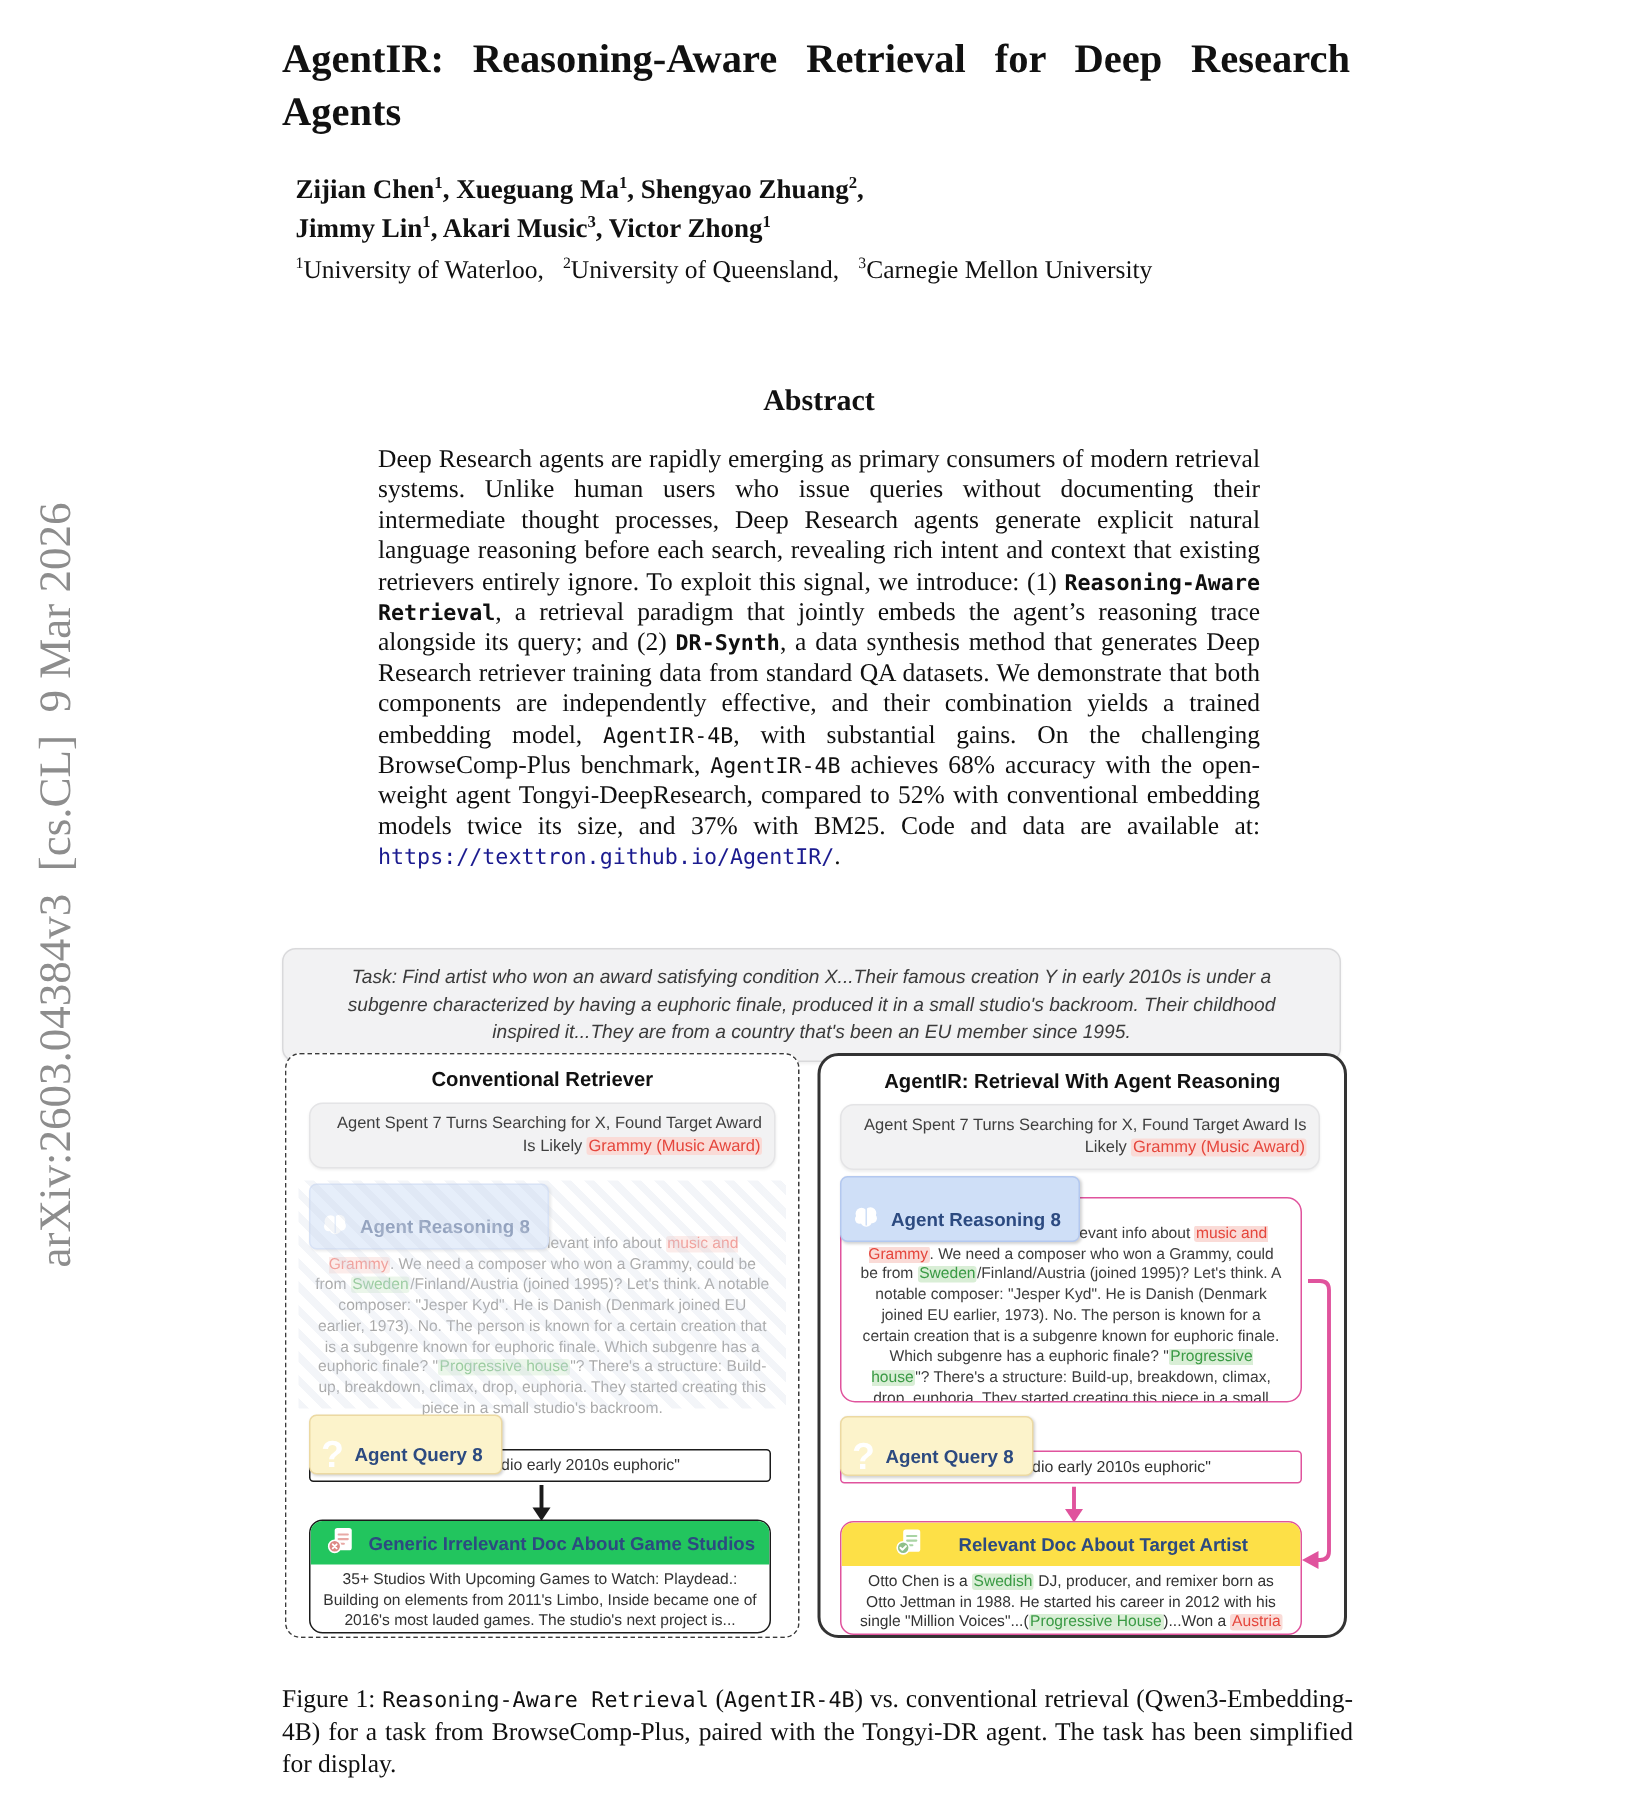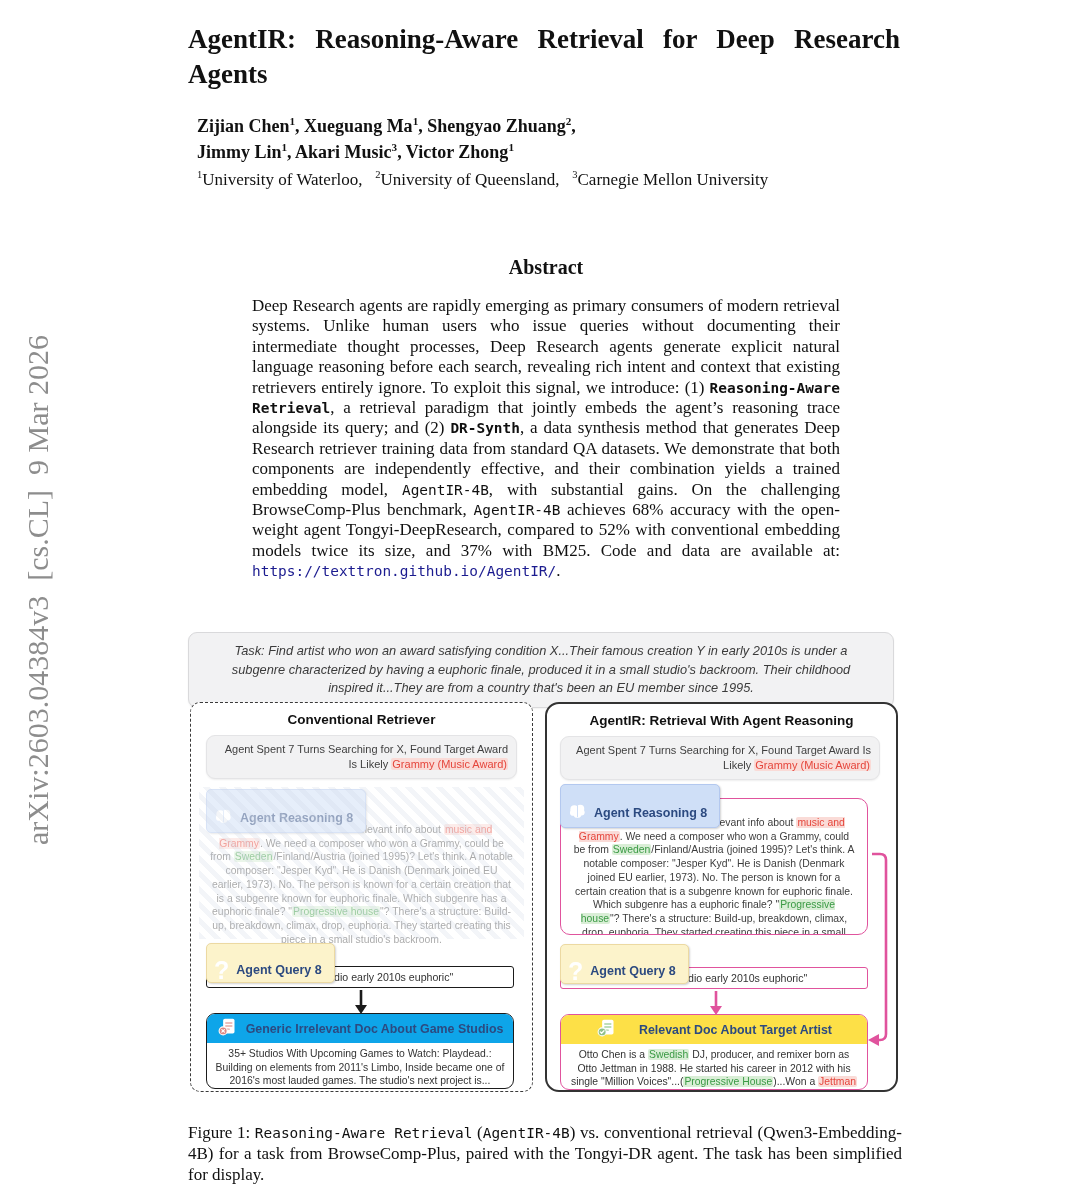--- a/index.html
+++ b/index.html
@@ -92,21 +92,21 @@
   .panel-right .query-box { left:13px; right:28px; border:1.6px solid #e0539d; }
 
   .flow-arrow { position:absolute; top:287px; }
   .panel-left  .flow-arrow { left:162px; }
   .panel-right .flow-arrow { left:161px; }
 
   .doc-box { position:absolute; top:310px; height:76px; background:#fff; overflow:hidden; }
   .panel-left  .doc-box { left:15px; right:18px; border:1.6px solid #1b1b1b; border-radius:9px; }
   .panel-right .doc-box { left:13px; right:28px; border:1.6px solid #e0539d; border-radius:9px; }
   .doc-header { height:29px; display:flex; align-items:center; justify-content:center; gap:8px; }
-  .doc-header-red   { background:#0ea5e9; }
+  .doc-header-red   { background:#22c55e; }
   .doc-header-green { background:#fde047;gap:22px; }
   .doc-title { font-size:12.4px; font-weight:bold; color:#2c4a80; }
   .doc-body { padding:4px 8px 0; font-size:10.4px; line-height:1.3; text-align:center; color:#333; }
 
   .side-connector { position:absolute; left:320px; top:140px; z-index:1; }
 
   
   .caption { position:absolute; left:188px; top:1122px; width:714px;
     font-size:17px; line-height:1.24; text-align:justify; color:#101010; }
 </style>
@@ -235,17 +235,17 @@
             <line x1="10" y1="8" x2="17" y2="8"></line>
               <line x1="10" y1="11.5" x2="17" y2="11.5"></line>
               <line x1="10" y1="15" x2="14" y2="15"></line>
           </g>
           <circle cx="7" cy="17" r="4.6" fill="#8fc08a" stroke="#ffffff" stroke-width="1.2"></circle>
           <path d="M4.9 17 L6.4 18.5 L9.1 15.7" fill="none" stroke="#ffffff" stroke-width="1.5" stroke-linecap="round" stroke-linejoin="round"></path>
         </svg>
       </span>
       <span class="doc-title">Relevant Doc About Target Artist</span>
     </div>
-    <div class="doc-body"><span>Otto Chen is a </span><span class="seg-hlgreen">Swedish</span><span> DJ, producer, and remixer born as Otto Jettman in 1988. He started his career in 2012 with his single "Million Voices"...(</span><span class="seg-hlgreen">Progressive House</span><span>)...Won a </span><span class="seg-hlred">Jettman</span><span> for...</span></div>
+    <div class="doc-body"><span>Otto Chen is a </span><span class="seg-hlgreen">Swedish</span><span> DJ, producer, and remixer born as Otto Jettman in 1988. He started his career in 2012 with his single "Million Voices"...(</span><span class="seg-hlgreen">Progressive House</span><span>)...Won a </span><span class="seg-hlred">Austria</span><span> for...</span></div>
   </div>
 </div>
 
 <div class="caption"><span>Figure 1: </span><span class="seg-mono">Reasoning-Aware Retrieval</span><span> (</span><span class="seg-mono">AgentIR-4B</span><span>) vs. conventional retrieval (Qwen3-Embedding-4B) for a task from BrowseComp-Plus, paired with the Tongyi-DR agent. The task has been simplified for display.</span></div>
 
 </body></html>

